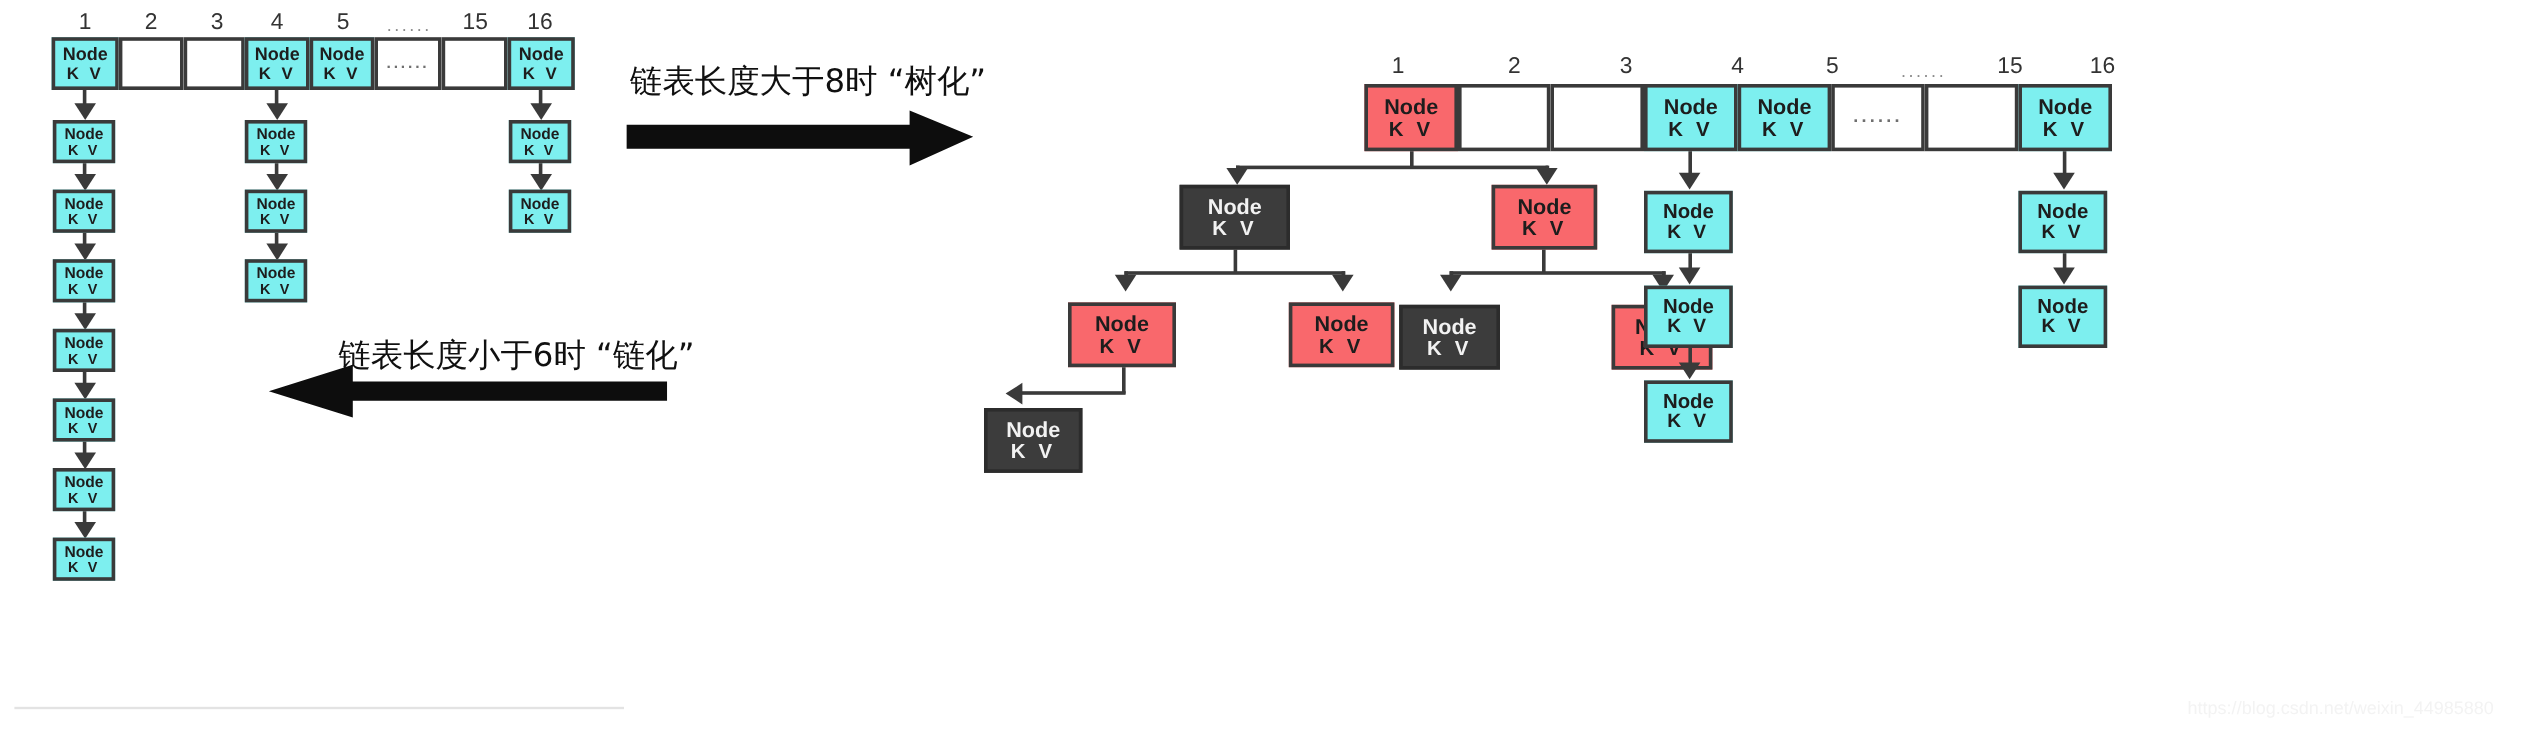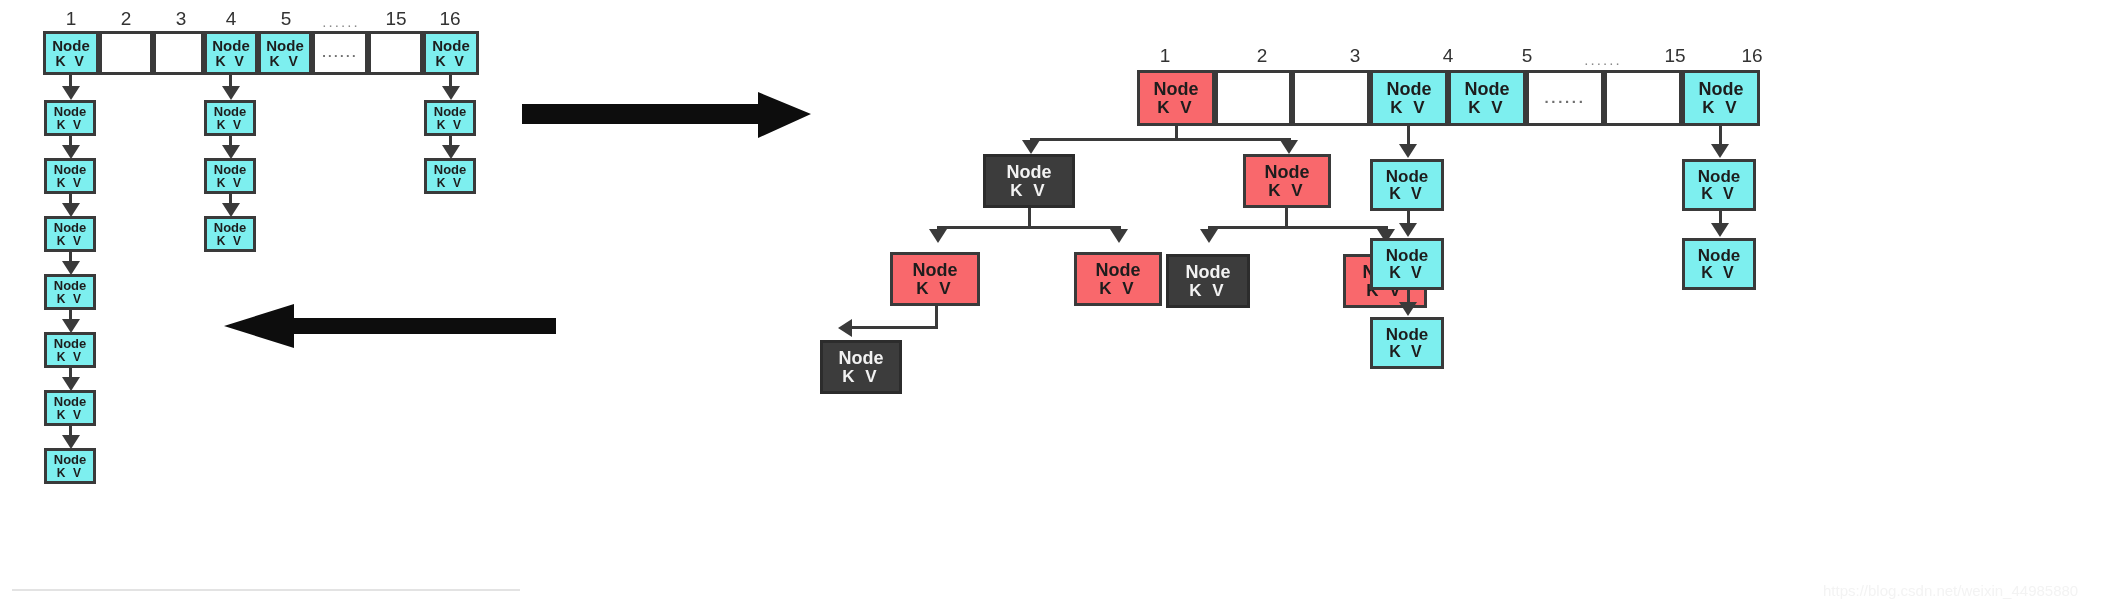--- a/index.html
+++ b/index.html
@@ -197,24 +197,26 @@
     <div class="vline" style="left:449px;top:136px;height:12px;"></div>
     <div class="arrowdown" style="left:442px;top:145px;"></div>
     <div class="node cyan" style="left:424px;top:158px;width:52px;height:36px;">
       <span class="nd" style="font-size:13px;">Node</span>
       <span class="kv" style="font-size:12px;">K  V</span>
     </div>
 
     <div class="panel-line" style="left:12px;top:589px;width:508px;height:2px;"></div>
   </div>
 
+  <div class="flowlabel" style="left:525px;top:50px;">链表长度大于8时 “树化”</div>
   <svg class="flowarrow" width="290" height="52" viewBox="0 0 290 52" style="left:522px;top:90px;">
     <path d="M0 14 H236 V2 L289 24 L236 48 V34 H0 Z" fill="#0d0d0d"></path>
   </svg>
 
+  <div class="flowlabel" style="left:282px;top:278px;">链表长度小于6时 “链化”</div>
   <svg class="flowarrow" width="332" height="48" viewBox="0 0 332 48" style="left:224px;top:302px;">
     <path d="M332 16 H70 V2 L0 24 L70 46 V32 H332 Z" fill="#0d0d0d"></path>
   </svg>
 
   <div class="abs" style="left:1140px;top:0;width:968px;height:614px;">
 
     <div class="idx" style="left:-25px;top:45px;width:100px;">1</div>
     <div class="idx" style="left:72px;top:45px;width:100px;">2</div>
     <div class="idx" style="left:165px;top:45px;width:100px;">3</div>
     <div class="idx" style="left:258px;top:45px;width:100px;">4</div>

